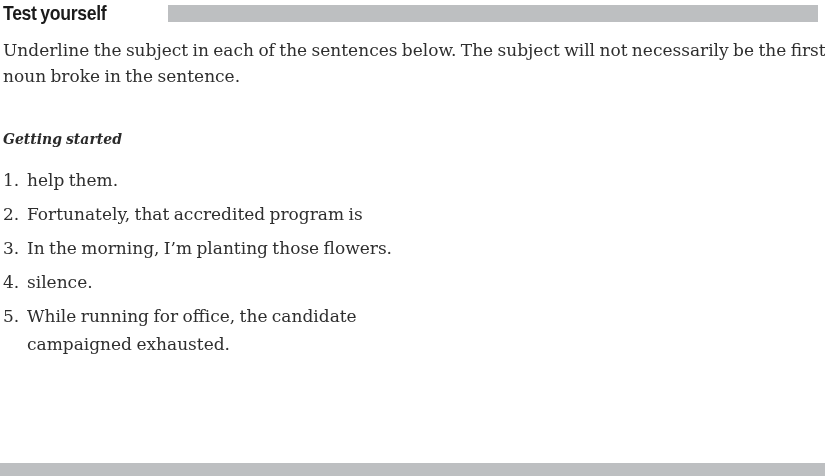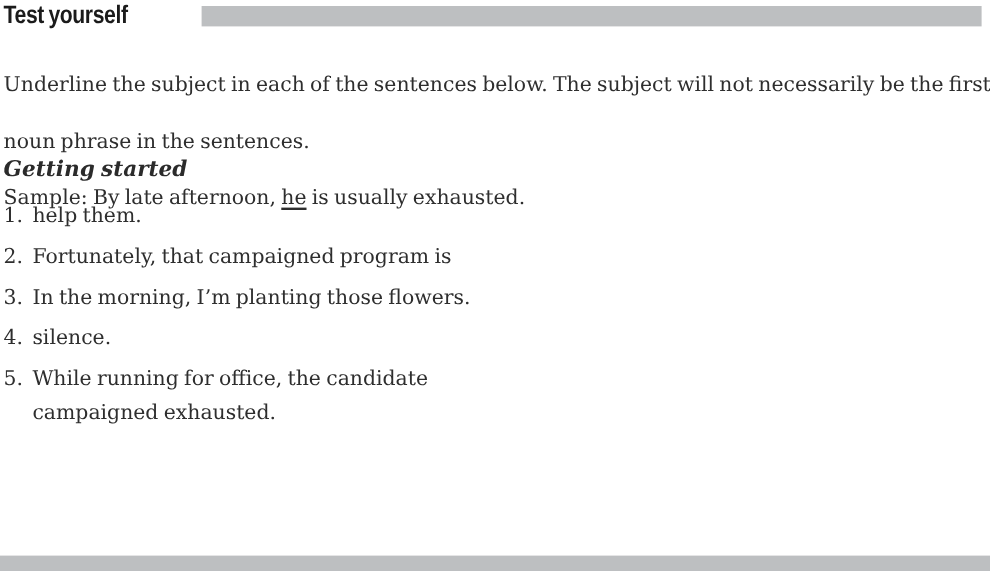--- a/index.html
+++ b/index.html
@@ -35,32 +35,32 @@
     background: #bdbfc1;
   }
 
   .intro-block {
     position: absolute;
     left: 3px; top: 37px;
     width: 820px;
     font-size: 17px;
     line-height: 26px;
   }
-  .intro-line { white-space: nowrap; margin-top: 21px; }
+  .intro-line { white-space: nowrap; }
 
   .sample-underline {
     text-decoration: underline;
     text-underline-offset: 3px;
     text-decoration-thickness: 1.5px;
   }
 
   .section-heading {
     position: absolute;
     left: 3px; top: 131px;
-    font-size: 18px;
+    font-size: 14px;
     font-weight: bold;
     font-style: italic;
     color: #2b2b2b;
   }
 
   .exercise-list {
     position: absolute;
     left: 3px; top: 166px;
     width: 400px;
     list-style: none;
@@ -87,34 +87,33 @@
   }
 </style>
 </head>
 <body>
 
 <h1 class="page-title">Test yourself</h1>
 <div class="top-bar"></div>
 
 <div class="intro-block">
   <div class="intro-line">Underline the subject in each of the sentences below. The subject will not necessarily be the first</div>
-  <div class="intro-line">noun phrase in the sentences.</div>
-  <div class="intro-line"><span>Sample: By late afternoon, </span><span class="sample-underline">he</span><span> is usually exhausted.</span></div>
+  <div class="intro-line">noun broke in the sentence.</div>
 </div>
 
 <h2 class="section-heading">Getting started</h2>
 
 <ol class="exercise-list">
   <li class="exercise-item">
     <span class="item-number">1.</span>
     <div class="item-line">help them.</div>
   </li>
   <li class="exercise-item">
     <span class="item-number">2.</span>
-    <div class="item-line">Fortunately, that campaigned program is</div>
+    <div class="item-line">Fortunately, that accredited program is</div>
   </li>
   <li class="exercise-item">
     <span class="item-number">3.</span>
     <div class="item-line">In the morning, I’m planting those flowers.</div>
 
   </li>
   <li class="exercise-item">
     <span class="item-number">4.</span>
     <div class="item-line">silence.</div>
   </li>

